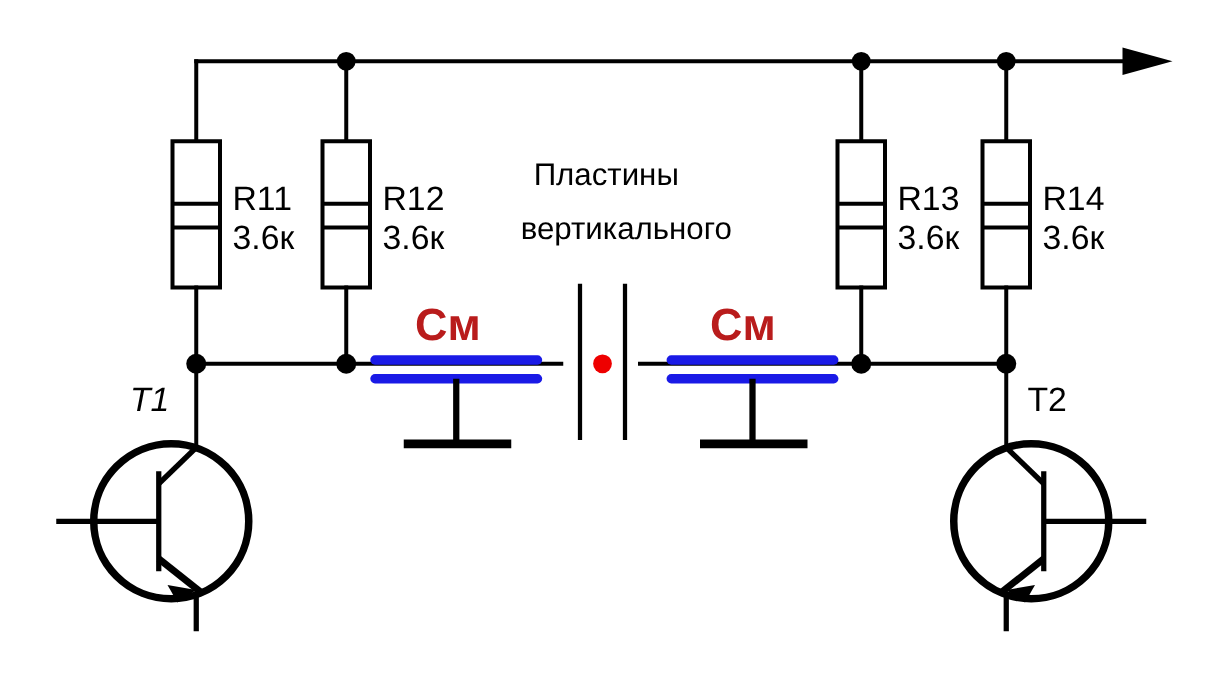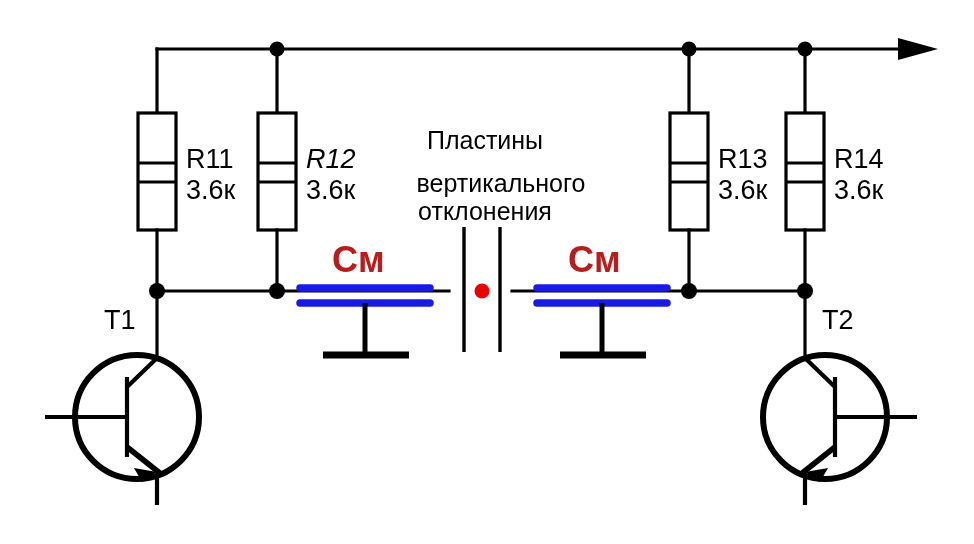--- a/index.html
+++ b/index.html
@@ -221,33 +221,32 @@
       <path class="tr-bar" d="M835,447 L801,474"></path>
       <polygon class="arrow-head" points="805,472 828,468 820,482"></polygon>
       <path class="tr-line" d="M805,474 L805,505"></path>
     </g>
 
   </svg>
 
   <div class="lbl lbl-ref" style="left:186px; top:144px;">R11</div>
   <div class="lbl lbl-val" style="left:186px; top:175px;">3.6к</div>
 
-  <div class="lbl lbl-ref" style="left:306px; top:144px;font-style:italic;">R12</div>
+  <div class="lbl lbl-ref" style="left:306px; top:144px;">R12</div>
   <div class="lbl lbl-val" style="left:306px; top:175px;">3.6к</div>
 
   <div class="lbl lbl-ref" style="left:718px; top:144px;text-align:right;">R13</div>
   <div class="lbl lbl-val" style="left:718px; top:175px;">3.6к</div>
 
   <div class="lbl lbl-ref" style="left:834px; top:144px;">R14</div>
   <div class="lbl lbl-val" style="left:834px; top:175px;">3.6к</div>
 
-  <div class="lbl lbl-tr" style="left:104px; top:305px;">T1</div>
+  <div class="lbl lbl-tr" style="left:104px; top:305px;font-style:italic;">T1</div>
   <div class="lbl lbl-tr" style="left:822px; top:305px;">T2</div>
 
   <div class="lbl lbl-cap" style="left:332px; top:240px;">См</div>
   <div class="lbl lbl-cap" style="left:568px; top:240px;">См</div>
 
   <div class="lbl lbl-plates" style="left:400px; top:126px; width:170px;">Пластины</div>
   <div class="lbl lbl-plates" style="left:404px; top:169px; width:194px;">вертикального</div>
-  <div class="lbl lbl-plates" style="left:400px; top:197px; width:170px;">отклонения</div>
 
 
 </div>
 
 </body></html>

